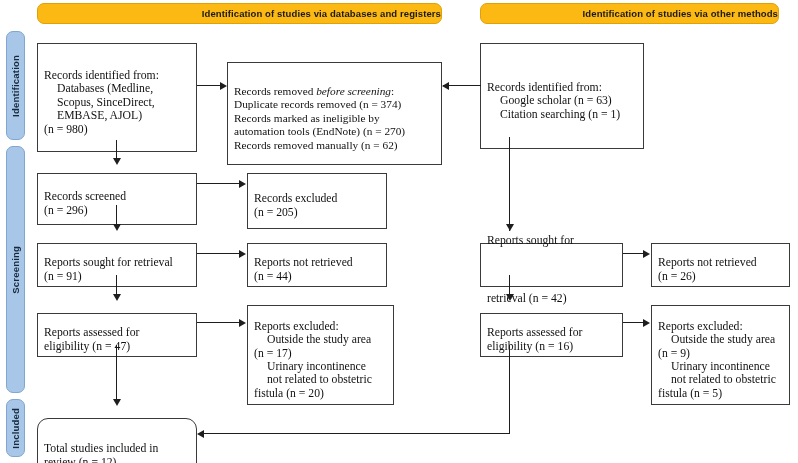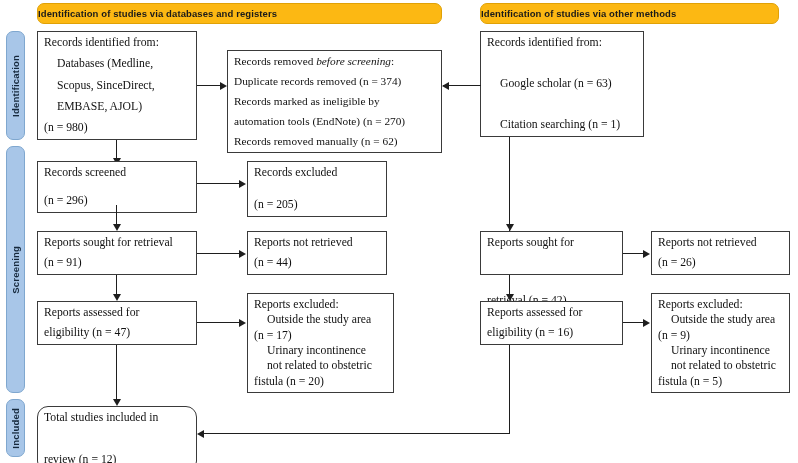--- a/index.html
+++ b/index.html
@@ -25,21 +25,21 @@
     background: #FCB813;
     border: 1px solid #E0A106;
     border-radius: 7px;
     color: #1a1a1a;
     font-family: "Liberation Sans", "DejaVu Sans", sans-serif;
     font-weight: bold;
     font-size: 9.5px;
     letter-spacing: 0.1px;
     display: flex;
     align-items: center;
-    justify-content: flex-start;
+    justify-content: flex-end;
     text-align: center;
     box-sizing: border-box;
   }
 
   
   .phase {
     position: absolute;
     background: #A8C6E8;
     border: 1px solid #7FA7CF;
     border-radius: 7px;
@@ -63,24 +63,25 @@
 
   
   .box {
     position: absolute;
     background: #ffffff;
     border: 1.1px solid #3a3a3a;
     box-sizing: border-box;
     font-size: 11.7px;
     line-height: 13.6px;
     color: #111111;
-    padding: 4px 5px 4px 6px;
+    padding: 14px 5px 4px 6px;
     display: flex;
     flex-direction: column;
-    justify-content: space-between;
+    justify-content: center;
+    margin-top: 12px;
   }
   .box .ln { white-space: nowrap; }
   .box .ln.ind { padding-left: 13px; }
   .box em { font-style: italic; }
 
   
   .hline, .vline {
     position: absolute;
     background: #1e1e1e;
   }

